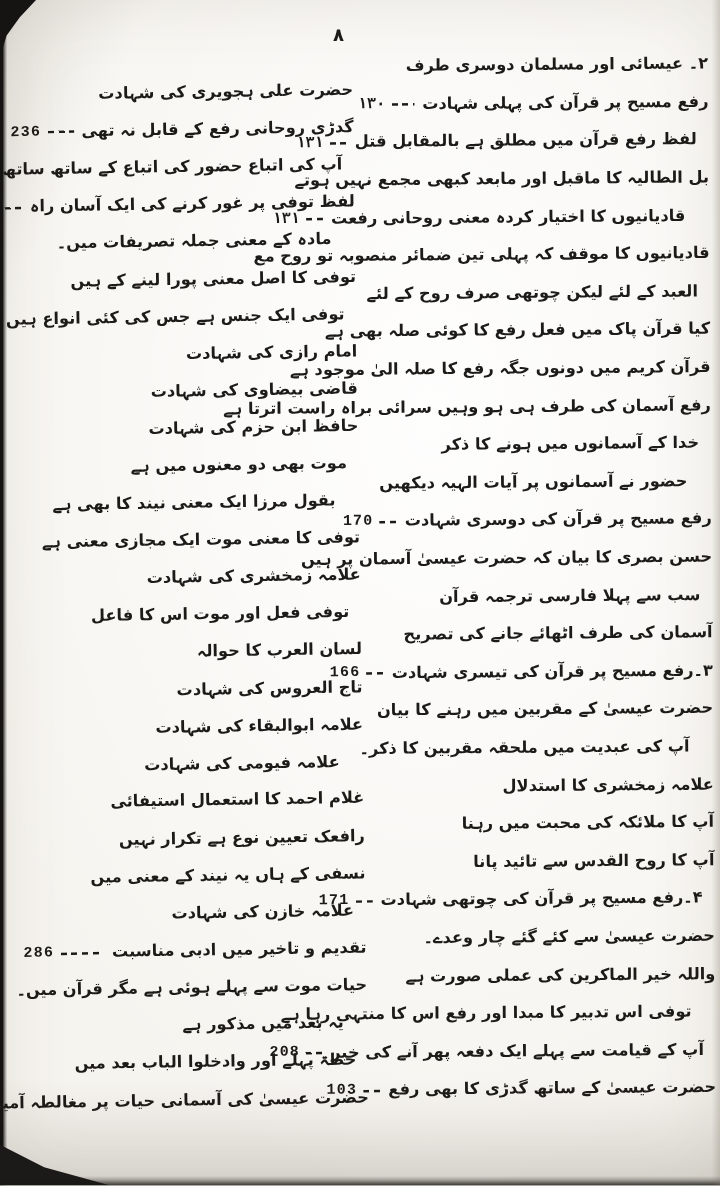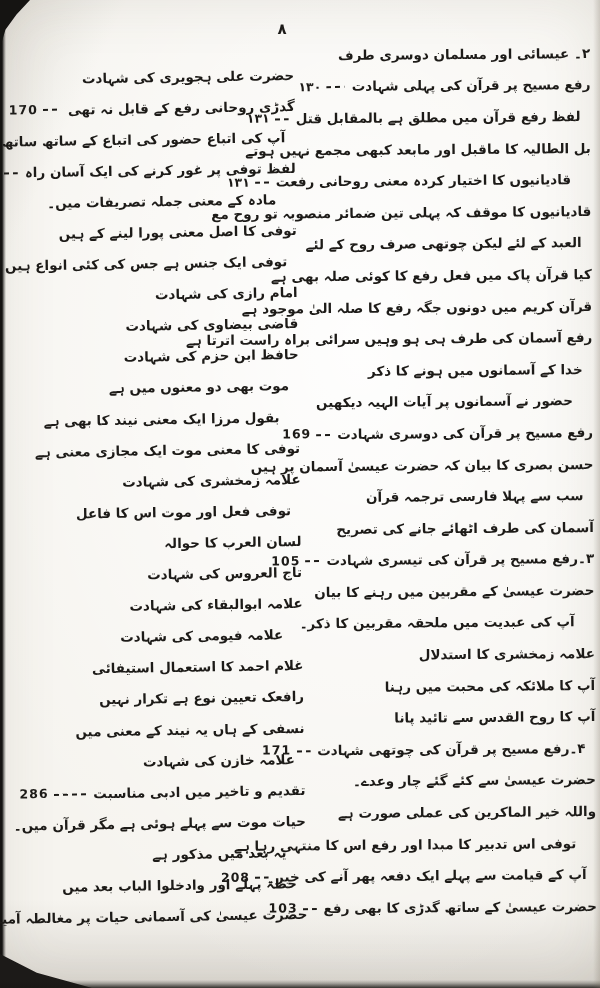--- a/index.html
+++ b/index.html
@@ -66,20 +66,21 @@
     display:block;flex:1;height:2.4px;min-width:14px;
     margin:2px 7px 0 5px;
     background:repeating-linear-gradient(90deg, var(--ink) 0 5px, transparent 5px 9px);
     transform:rotate(-0.4deg);
   }
   .row.numbered .num{
     display:block;
     font-size:12.5px;font-weight:bold;
     letter-spacing:1px;
     direction:rtl;
+    font-family:Liberation Mono, monospace;
   }
 </style>
 </head>
 <body>
 
 <div class="sheet">
   <div class="edge-left"></div>
   <div class="corner-tl"></div>
   <div class="corner-bl"></div>
   <div class="edge-bottom"></div>
@@ -135,38 +136,38 @@
     <span class="t">خدا کے آسمانوں میں ہونے کا ذکر</span>
 
   </div>
       <div class="row" dir="rtl" lang="ur">
     <span class="t">حضور نے آسمانوں پر آیات الہیہ دیکھیں</span>
 
   </div>
       <div class="row numbered" dir="rtl" lang="ur">
     <span class="t">رفع مسیح پر قرآن کی دوسری شہادت</span>
     <span class="leader"></span>
-    <span class="num">169</span>
+    <span class="num">170</span>
   </div>
       <div class="row" dir="rtl" lang="ur">
     <span class="t">حسن بصری کا بیان کہ حضرت عیسیٰ آسمان پر ہیں</span>
 
   </div>
       <div class="row" dir="rtl" lang="ur">
     <span class="t">سب سے پہلا فارسی ترجمہ قرآن</span>
 
   </div>
       <div class="row" dir="rtl" lang="ur">
     <span class="t">آسمان کی طرف اٹھائے جانے کی تصریح</span>
 
   </div>
       <div class="row numbered" dir="rtl" lang="ur">
     <span class="t">۳۔رفع مسیح پر قرآن کی تیسری شہادت</span>
     <span class="leader"></span>
-    <span class="num">105</span>
+    <span class="num">166</span>
   </div>
       <div class="row" dir="rtl" lang="ur">
     <span class="t">حضرت عیسیٰ کے مقربین میں رہنے کا بیان</span>
 
   </div>
       <div class="row" dir="rtl" lang="ur">
     <span class="t">آپ کی عبدیت میں ملحقہ مقربین کا ذکر۔</span>
 
   </div>
       <div class="row" dir="rtl" lang="ur">
@@ -210,21 +211,21 @@
   </div>
     </div>
   <div class="col col-left" id="col-left" lang="ur" dir="rtl">
       <div class="row" dir="rtl" lang="ur">
     <span class="t">حضرت علی ہجویری کی شہادت</span>
 
   </div>
       <div class="row numbered" dir="rtl" lang="ur">
     <span class="t">گدڑی روحانی رفع کے قابل نہ تھی</span>
     <span class="leader"></span>
-    <span class="num">170</span>
+    <span class="num">236</span>
   </div>
       <div class="row" dir="rtl" lang="ur">
     <span class="t">آپ کی اتباع حضور کی اتباع کے ساتھ ساتھ</span>
 
   </div>
       <div class="row numbered" dir="rtl" lang="ur">
     <span class="t">لفظ توفی پر غور کرنے کی ایک آسان راہ</span>
     <span class="leader"></span>
 
   </div>

